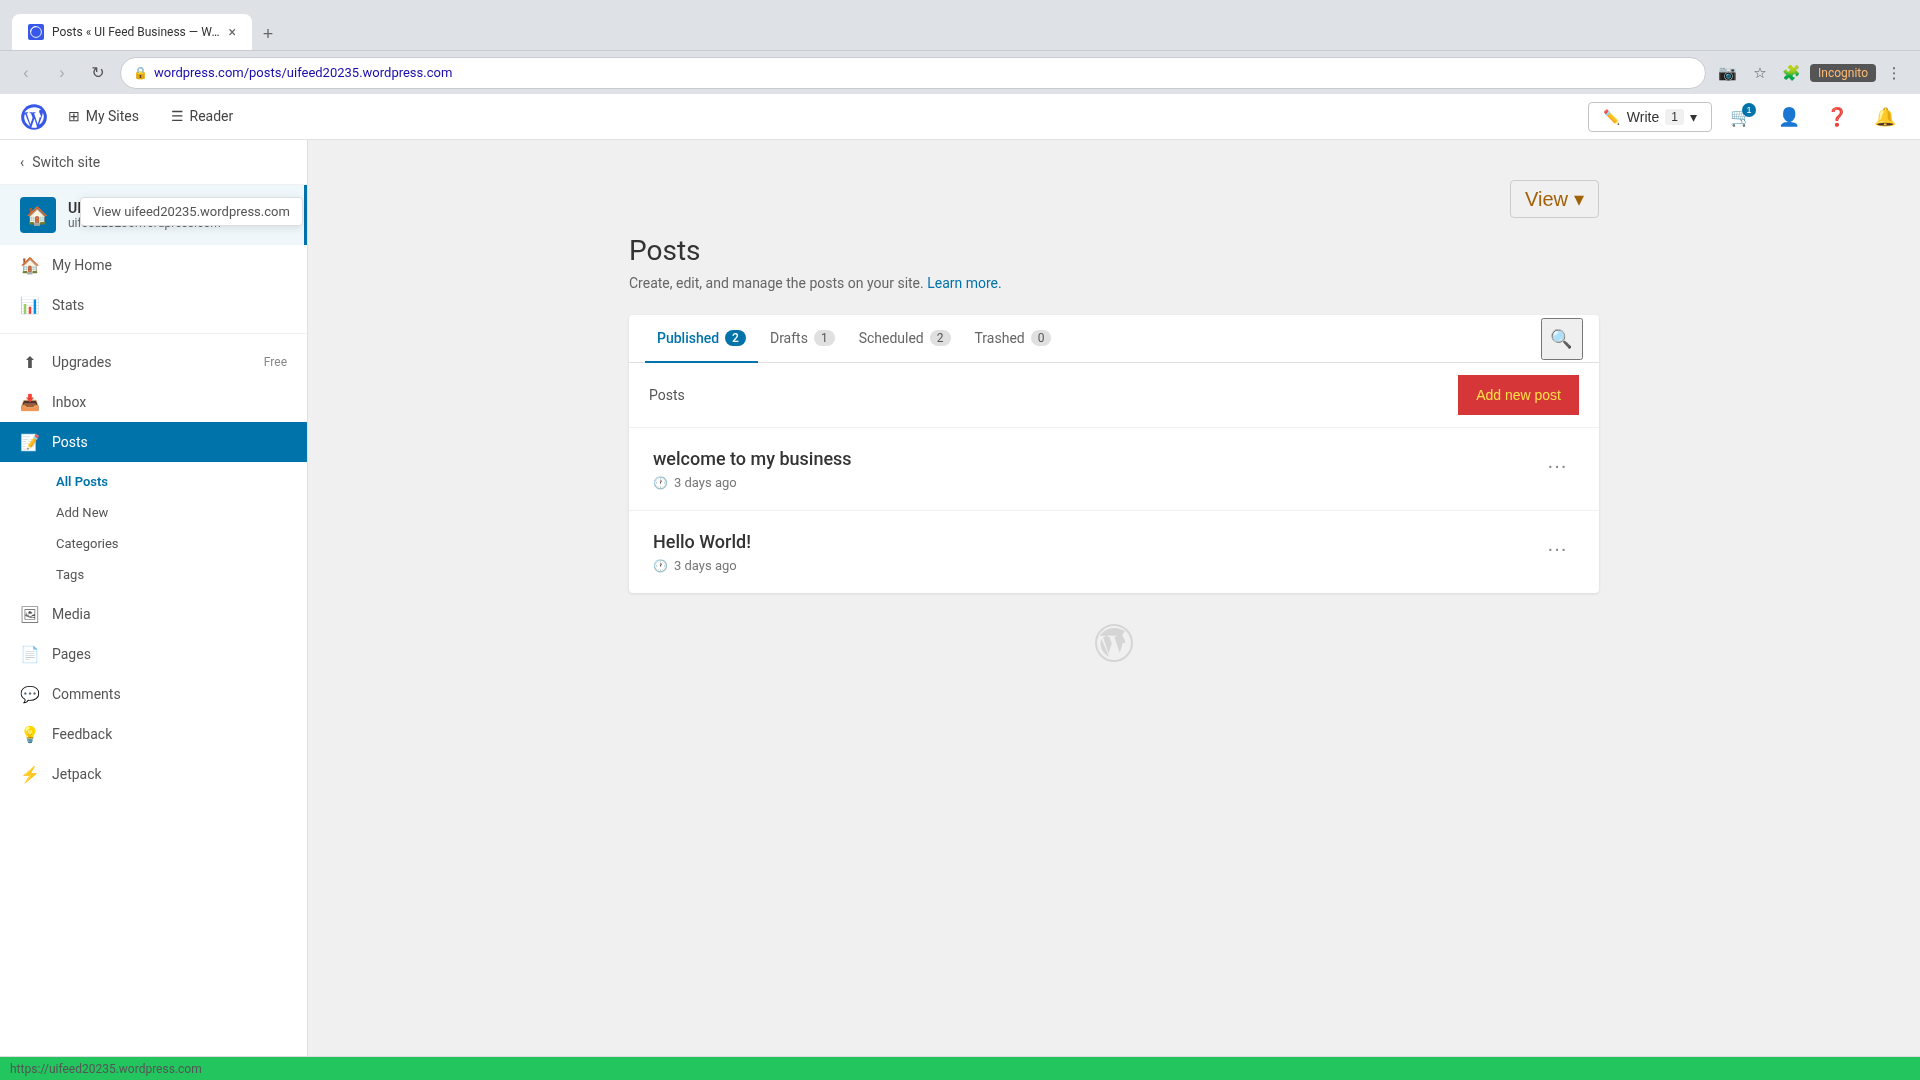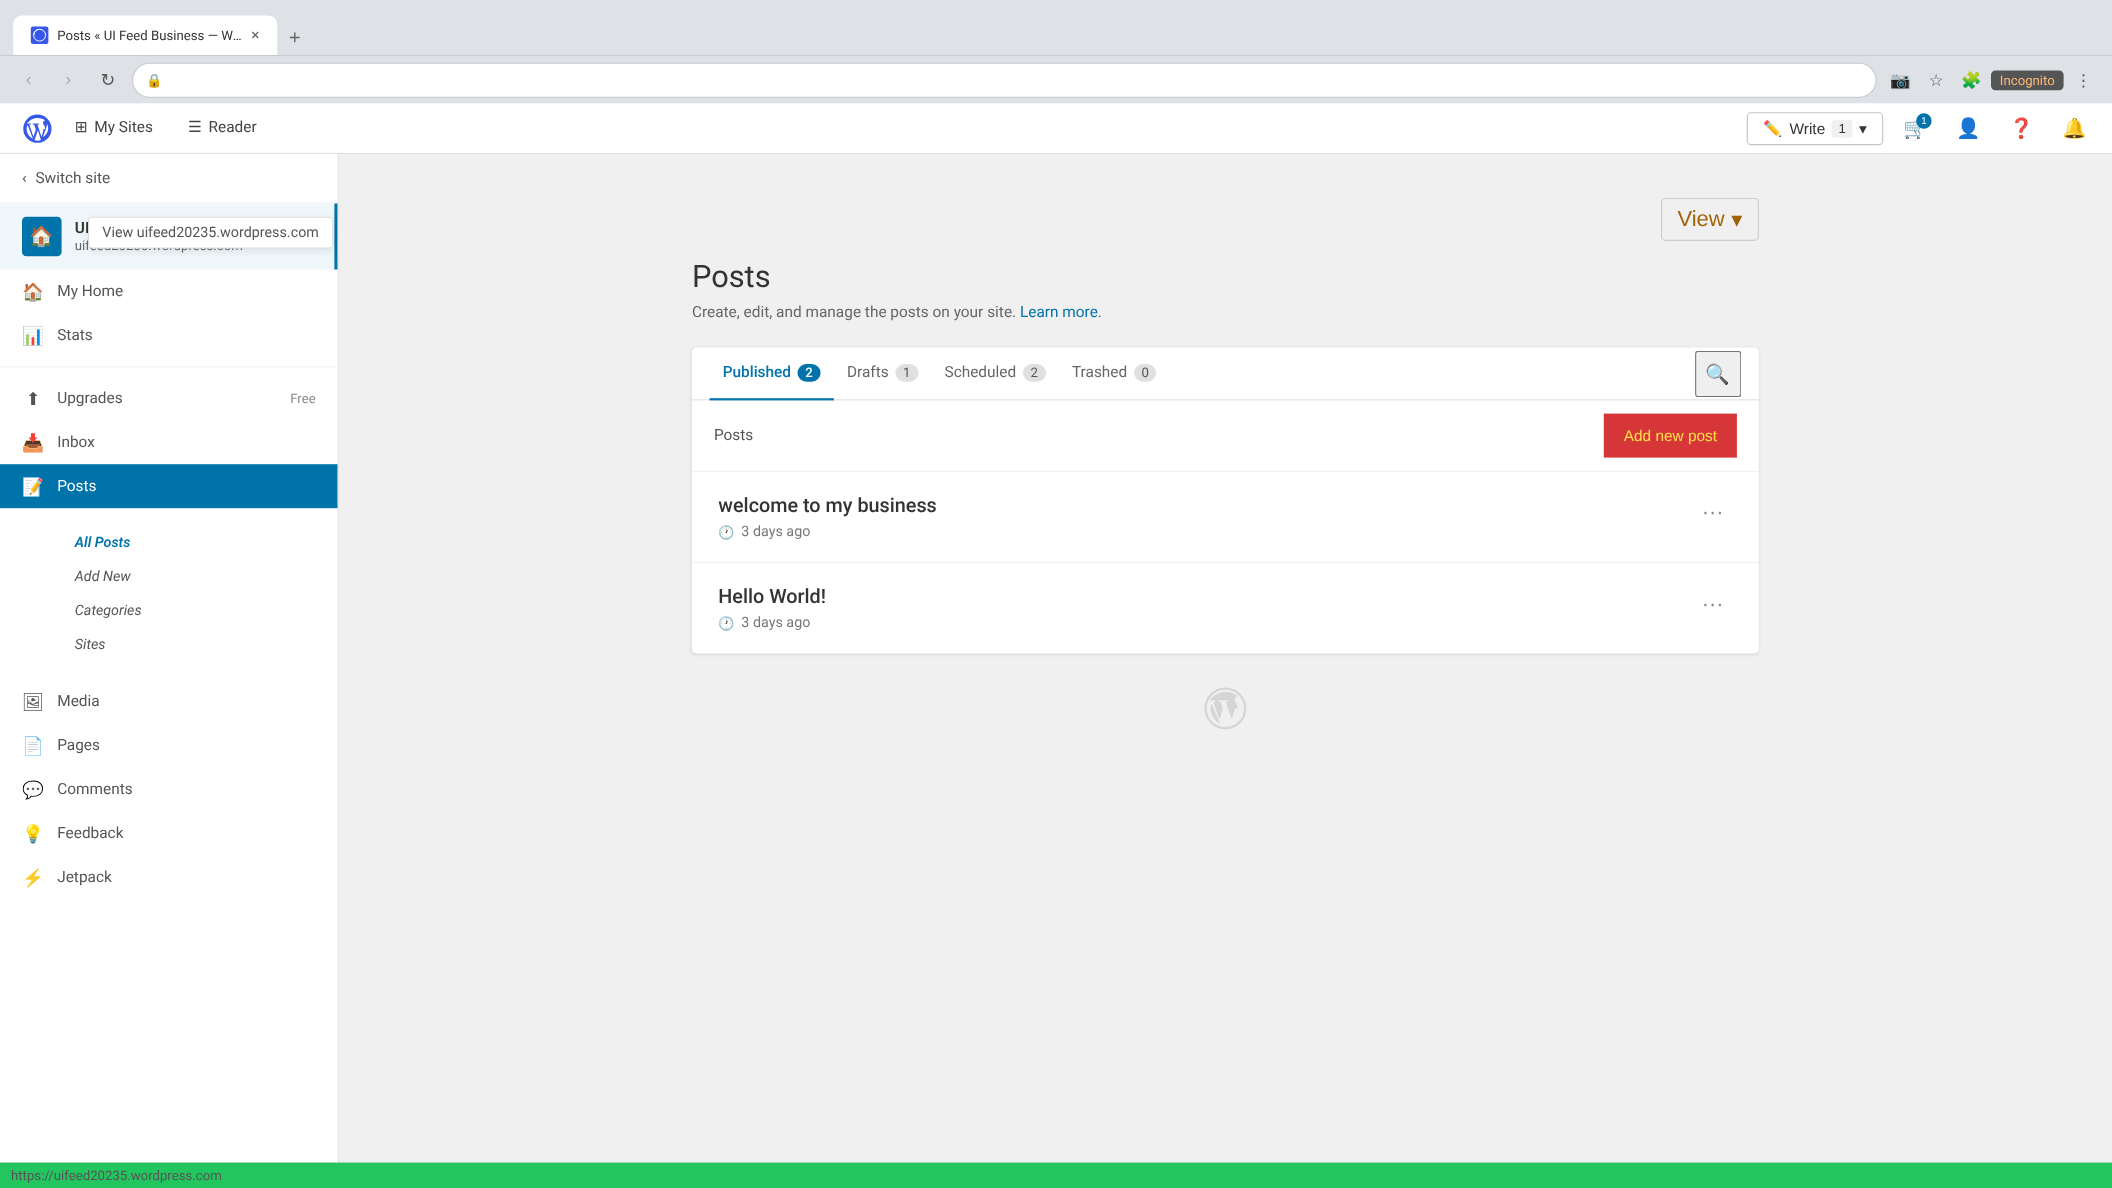--- a/index.html
+++ b/index.html
@@ -50,21 +50,21 @@
     .site-url { font-size: 12px; color: #666; }
     .site-tooltip { position: absolute; background: #fff; border: 1px solid #ddd; border-radius: 4px; padding: 6px 12px; font-size: 13px; color: #555; margin-left: 60px; margin-top: -8px; box-shadow: 0 2px 8px rgba(0,0,0,0.1); white-space: nowrap; z-index: 100; }
 
     .sidebar-nav { flex: 1; }
     .nav-item { display: flex; align-items: center; gap: 12px; padding: 10px 20px; cursor: pointer; color: #555; font-size: 14px; }
     .nav-item.active { background: #0073aa; color: #fff; }
     .nav-item .nav-icon { width: 20px; height: 20px; display: flex; align-items: center; justify-content: center; font-size: 16px; flex-shrink: 0; }
     .nav-item-label { flex: 1; }
     .nav-badge { margin-left: auto; font-size: 12px; color: #888; }
 
-    .subnav { padding: 16px; font-style: italic; }
+    .subnav { padding: 4px; }
     .subnav-item { display: flex; align-items: center; padding: 8px 20px 8px 52px; cursor: pointer; color: #555; font-size: 13px; }
     .subnav-item.active { color: #0073aa; font-weight: 600; }
 
     .sidebar-divider { height: 1px; background: #f0f0f0; margin: 8px 0; }
 
     
     .main-content { flex: 1; background: #f0f0f1; overflow-y: auto; padding: 0; display: flex; flex-direction: column; }
     .content-inner { max-width: 1050px; margin: 0 auto; width: 100%; padding: 40px 40px 0; }
 
     .page-title { font-size: 28px; font-weight: 400; color: #333; margin-bottom: 8px; }
@@ -121,20 +121,21 @@
     <button class="browser-tab-new">+</button>
   </div>
 </div>
 
 <div class="browser-nav">
   <button class="nav-btn disabled">‹</button>
   <button class="nav-btn disabled">›</button>
   <button class="nav-btn">↻</button>
   <div class="address-bar">
     <span class="lock-icon">🔒</span>
+    <span class="url-text">wordpress.com/posts/uifeed20235.wordpress.com</span>
   </div>
   <div class="nav-actions">
     <button class="nav-action-btn">📷</button>
     <button class="nav-action-btn">☆</button>
     <button class="nav-action-btn">🧩</button>
     <span class="incognito-badge">Incognito</span>
     <button class="nav-action-btn">⋮</button>
   </div>
 </div>
 
@@ -222,21 +223,21 @@
         <div class="subnav-item active">
           <span>All Posts</span>
         </div>
         <div class="subnav-item">
           <span>Add New</span>
         </div>
         <div class="subnav-item">
           <span>Categories</span>
         </div>
         <div class="subnav-item">
-          <span>Sites</span>
+          <span>Tags</span>
         </div>
       </div>
       <div class="nav-item">
         <span class="nav-icon">🖼</span>
         <span class="nav-item-label">Media</span>
       </div>
       <div class="nav-item">
         <span class="nav-icon">📄</span>
         <span class="nav-item-label">Pages</span>
       </div>

